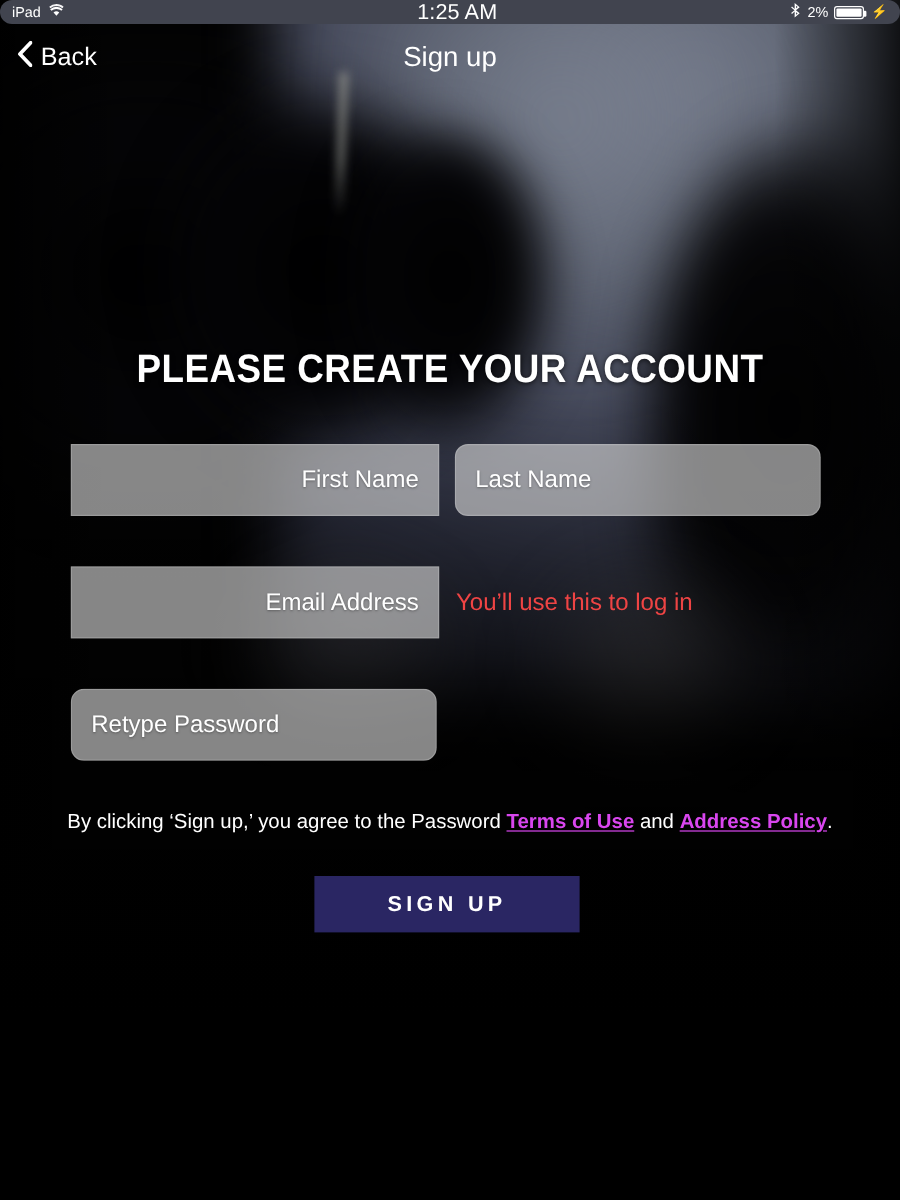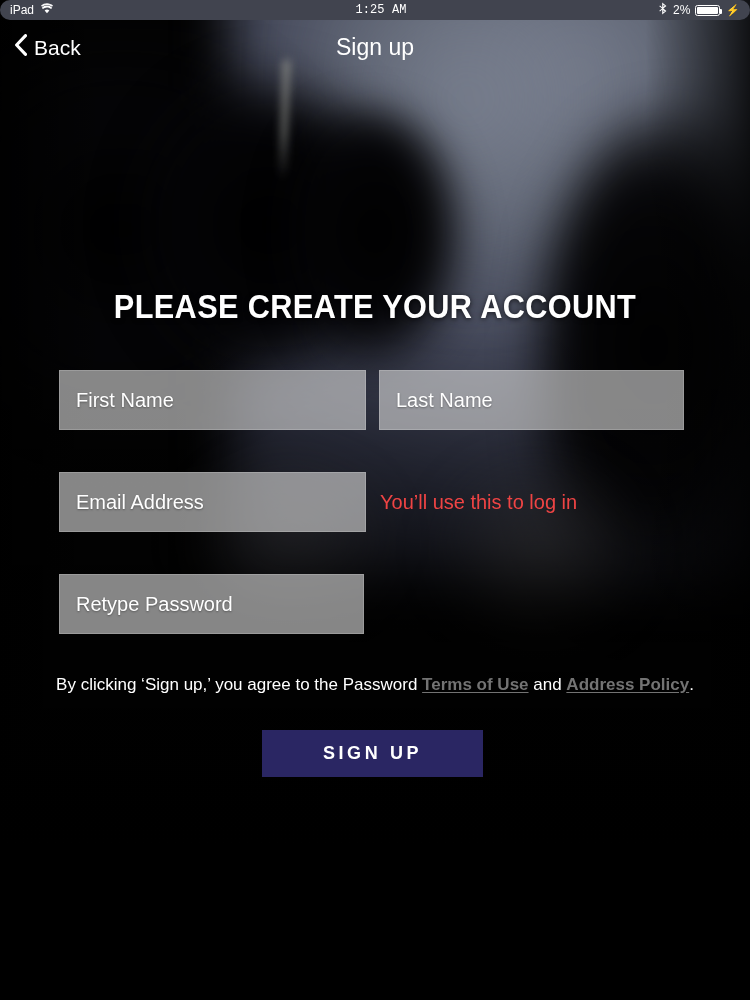--- a/index.html
+++ b/index.html
@@ -111,21 +111,21 @@
     display:flex; align-items:center;
     padding:0 10px;
     color:#fff;
     font-size:12px;
     z-index:40;
     border-radius:10px;
   }
   .sb-left { display:flex; align-items:center; gap:6px; }
   .sb-center {
     position:absolute; left:12px; right:0; text-align:center;
-    font-size:12px; letter-spacing:.1px;font-family:Liberation Mono, monospace;
+    font-size:18px; letter-spacing:.1px;
   }
   .sb-right {
     margin-left:auto; display:flex; align-items:center; gap:5px;
     position:relative; z-index:2;
   }
   .wifi-ico { display:block; }
   .bt-ico { display:block; }
   .batt {
     position:relative; width:25px; height:11px;
     border:1px solid #fff; border-radius:2.5px;
@@ -182,22 +182,22 @@
   .row:last-of-type { margin-bottom:0; }
 
   .field {
     height:60px;
     background:rgba(216,216,216,.62);
     border:1px solid rgba(255,255,255,.18);
     display:flex; align-items:center;
     padding:0 16px;
     cursor:text;
   }
-  .field.left  { width:307px; margin-right:13px; }
-  .field.right { width:305px; }
+  .field.left  { width:307px; margin-right:13px;justify-content:flex-end; }
+  .field.right { width:305px;border-radius:11px; }
   .field-ph {
     color:#fff;
     font-size:20px;
     text-shadow:0 1px 2px rgba(0,0,0,.35);
   }
 
   .hint {
     width:305px;
     display:flex; align-items:center;
     color:#ef4444;
@@ -205,21 +205,21 @@
     padding-left:1px;
   }
 
   .terms {
     position:absolute; left:0; right:0; top:675px;
     text-align:center;
     color:#fff;
     font-size:17px;
   }
   .terms a {
-    color:#737373;
+    color:#d946ef;
     font-weight:bold;
     text-decoration:underline;
     text-underline-offset:2px;
   }
 
   .signup-btn {
     position:absolute; left:262px; top:730px;
     width:221px; height:47px;
     background:#2a2663;
     border:none;

